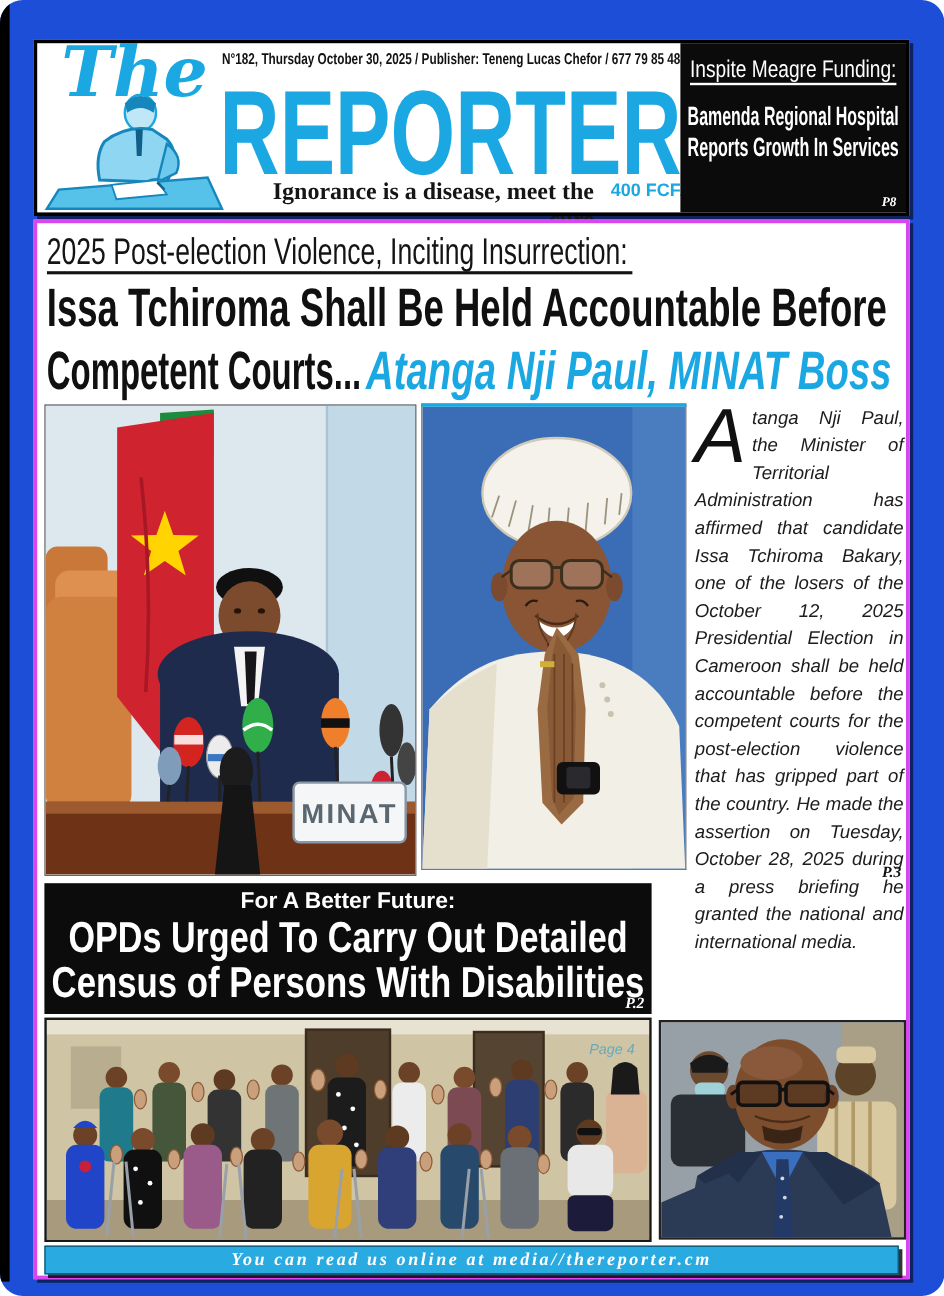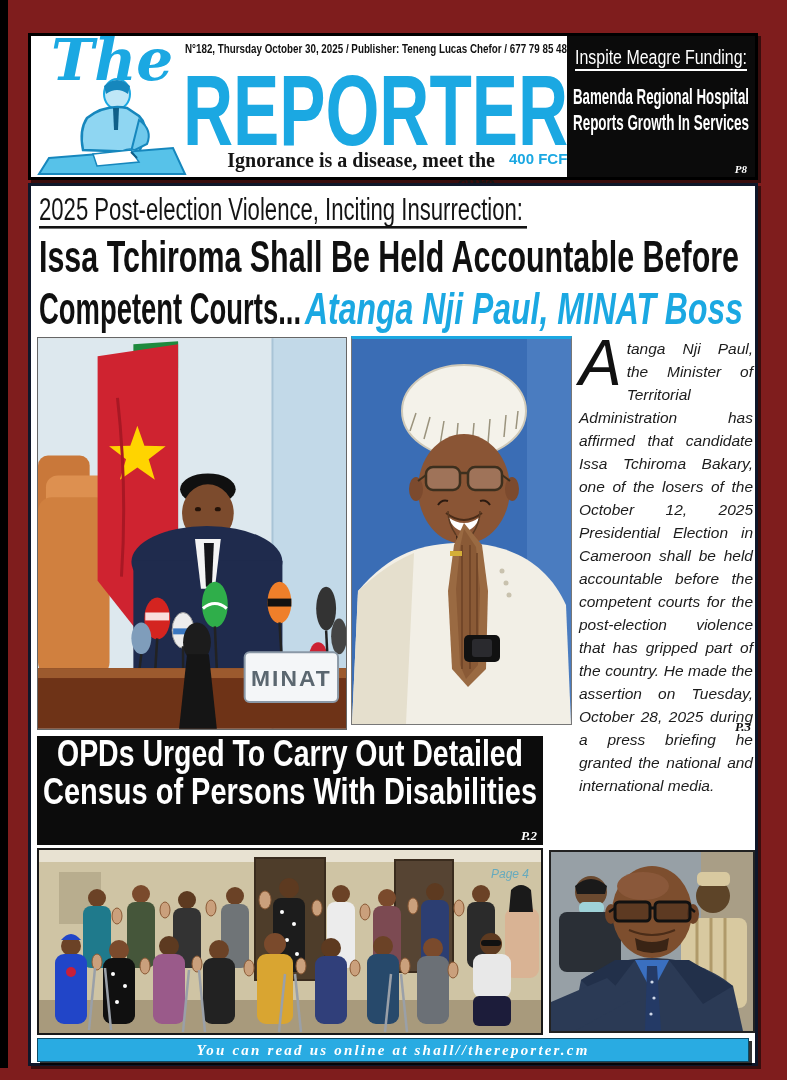--- a/index.html
+++ b/index.html
@@ -1,38 +1,38 @@
 <!DOCTYPE html>
 <html><head>
 <meta charset="utf-8">
 <style>
   html,body{margin:0;padding:0;background:#fff;}
-  .page{position:relative;width:787px;height:1080px;background:#7f1d1d;overflow:hidden;
-        font-family:"Liberation Sans",sans-serif;color:#111;}
+  .page{position:relative;width:787px;height:1080px;background:#1d4ed8;overflow:hidden;
+        font-family:"Liberation Sans",sans-serif;color:#111;border-radius:19px;}
   .abs{position:absolute;}
   svg{display:block;font-family:"Liberation Sans",sans-serif;}
   .left-bar{left:0;top:0;width:8px;height:1068px;background:#000;}
 
   
   .masthead{left:28px;top:33px;width:730px;height:147px;border:3px solid #000;background:#fff;
             box-sizing:border-box;box-shadow:3px 3px 0 rgba(0,0,0,.55);}
   .logo-the{left:20px;top:-10px;font-family:"DejaVu Serif",serif;font-style:italic;
             font-size:58px;color:#1BA8E2;font-weight:bold;}
   .logo-art{left:4px;top:42px;}
   .issue-line-svg{left:152px;top:3px;}
   .logo-name-svg{left:150px;top:13px;}
   .tagline{left:158px;top:113px;width:306px;text-align:right;font-family:Liberation Serif, serif;
            font-weight:bold;font-size:20px;color:#151515;}
   .price{left:478px;top:114px;font-weight:bold;font-size:15px;color:#1BA8E2;}
   .side-box{left:536px;top:0;width:188px;height:141px;background:#0b0b0b;text-align:center;}
   .side-pref{right:8px;bottom:2px;color:#fff;font-family:"Liberation Serif",serif;
              font-style:italic;font-weight:bold;font-size:11px;margin-left:36px;}
 
   
-  .frame{left:28px;top:183px;width:730px;height:883px;border:3px solid #0f172a;background:#fff;
+  .frame{left:28px;top:183px;width:730px;height:883px;border:3px solid #d946ef;background:#fff;
          box-sizing:border-box;box-shadow:3px 3px 0 rgba(0,0,0,.55);}
 
   .photo{border:1px solid #666;box-sizing:border-box;background:#ddd;}
   .photo-press{left:6px;top:151px;width:310px;height:393px;}
   .photo-tchiroma{left:320px;top:150px;width:221px;height:389px;border:1px solid #777;
                   border-top:3px solid #1BA8E2;}
   .article{left:548px;top:151px;width:174px;height:400px;}
   .article p{margin:0;font-style:italic;font-size:15.5px;line-height:23px;text-align:justify;color:#1c1c1c;}
   .dropcap{float:left;font-size:64px;line-height:52px;padding-right:5px;font-style:italic;color:#111;}
   .pref{position:absolute;font-family:"Liberation Serif",serif;font-style:italic;font-weight:bold;}
@@ -202,20 +202,21 @@
         <circle cx="154" cy="244" r="2.5" fill="#c9c2ae"></circle>
       <circle cx="157" cy="256" r="2.5" fill="#c9c2ae"></circle>
     </svg>
 
     <div class="abs article">
       <p><span class="dropcap">A</span><span>tanga Nji Paul, the Minister of Territorial Administration has affirmed that candidate Issa Tchiroma Bakary, one of the losers of the October 12, 2025 Presidential Election in Cameroon shall be held accountable before the competent courts for the post-election violence that has gripped part of the country. He made the assertion on Tuesday, October 28, 2025 during a press briefing he granted the national and international media.</span></p>
       <div class="pref pref3">P.3</div>
     </div>
 
     <div class="abs black-box">
+      <div class="bb-kicker">For A Better Future:</div>
       <svg width="506" height="80" viewBox="0 0 506 80" style="margin-top:0;">
         <text x="253" y="30" text-anchor="middle" font-size="36" font-weight="bold" fill="#fff" textLength="466" lengthAdjust="spacingAndGlyphs">OPDs Urged To Carry Out Detailed</text>
         <text x="253" y="68" text-anchor="middle" font-size="36" font-weight="bold" fill="#fff" textLength="494" lengthAdjust="spacingAndGlyphs">Census of Persons With Disabilities</text>
       </svg>
       <div class="pref pref2">P.2</div>
     </div>
 
     <svg class="abs photo photo-group" width="502" height="183" viewBox="0 0 502 183">
       <rect width="502" height="183" fill="#cfc4a4"></rect>
       <rect width="502" height="12" fill="#e8e2d2"></rect>
@@ -345,16 +346,16 @@
       <polygon points="96,114 106,114 110,179 94,179" fill="#243a66"></polygon>
       <circle cx="101" cy="130" r="1.6" fill="#cfd8e8"></circle>
         <circle cx="103" cy="146" r="1.6" fill="#cfd8e8"></circle>
       <circle cx="100" cy="162" r="1.6" fill="#cfd8e8"></circle>
       <path d="M30,128 L64,108 L84,108 L52,150 Z" fill="#22304a"></path>
       <path d="M182,134 L138,108 L118,108 L152,152 Z" fill="#22304a"></path>
       <polygon points="0,150 56,126 80,148 24,179 0,179" fill="#2b3a55"></polygon>
     </svg>
 
     <div class="abs banner">
-      <span>You can read us online at shall//thereporter.cm</span>
+      <span>You can read us online at media//thereporter.cm</span>
     </div>
   </div>
 </div>
 
 </body></html>

